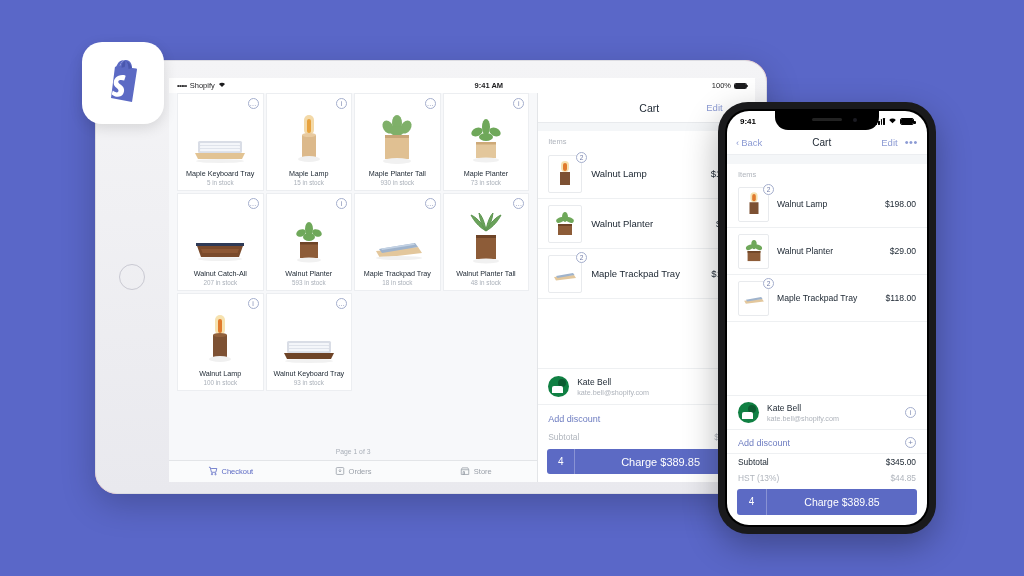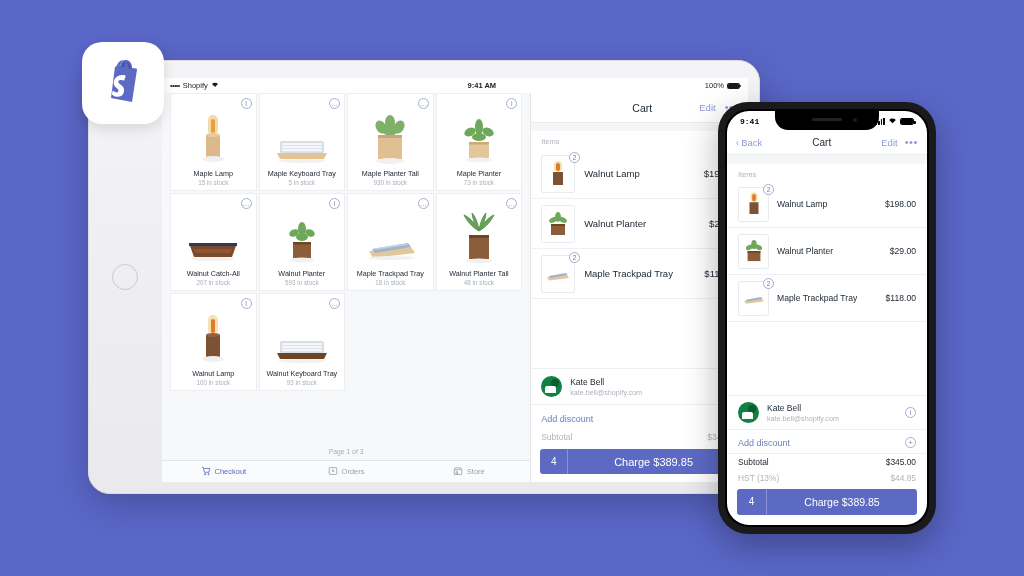--- a/index.html
+++ b/index.html
@@ -17,21 +17,21 @@
     width: 82px; height: 82px;
     background: #ffffff; border-radius: 20px;
     display: flex; align-items: center; justify-content: center;
     box-shadow: 0 4px 14px rgba(0,0,0,0.12);
     z-index: 40;
   }
   .shopify-badge svg { width: 54px; height: 54px; }
 
   
   .ipad {
-    position: absolute; left: 88px; top: 60px;
+    position: absolute; left: 95px; top: 60px;
     width: 672px; height: 434px;
     background: #fca5a5;
     border-radius: 22px;
     box-shadow: 0 10px 34px rgba(0,0,0,0.22);
     z-index: 20;
     padding: 0;
   }
   .ipad-bezel {
     position: absolute; inset: 0;
     border-radius: 22px;
@@ -301,21 +301,21 @@
   }
   .notch-cam {
     position:absolute; right:22px; top:7px;
     width:4px; height:4px; border-radius:50%; background:#1b1b22;
   }
   .ph-status {
     height: 20px; flex:none; display:flex; align-items:center;
     padding: 0 13px; font-size: 8px; color:#000; font-weight:600;
     position: relative; z-index: 6;
   }
-  .ph-time { width: 40px; font-family: Liberation Mono, monospace; }
+  .ph-time { width: 40px; }
   .ph-status-right { margin-left:auto; display:flex; align-items:center; gap:3px; }
   .bars { display:flex; align-items:flex-end; gap:1px; height:7px; }
   .bars i { width:1.7px; background:#000; border-radius:0.4px; display:block;}
   .ph-batt {
     width: 14px; height:7px; border:0.9px solid #000; border-radius:2px;
     background:#000; background-clip:content-box; position:relative;
   }
   .ph-batt::after{content:'';position:absolute;right:-2.6px;top:2px;width:1.5px;height:3px;background:#000;border-radius:0 1px 1px 0;}
 
   .ph-nav {
@@ -404,52 +404,52 @@
 
       <div class="ipad-left">
 
 
 
         <div class="grid-wrap">
           <div class="prod-grid">
 
             <div class="prod-card">
               <div class="prod-img">
-                <span class="prod-badge">i</span>
-                <svg class="art" width="40" height="58" viewBox="0 0 40 58">
-                  <rect x="15" y="6" width="10" height="20" rx="5" fill="#f3d9a8"></rect>
-                  <rect x="18" y="10" width="4" height="14" rx="2" fill="#e8a23d"></rect>
-                  <path d="M13 26h14v22H13z" fill="#dcb98b"></path>
-                  <ellipse cx="20" cy="26" rx="7" ry="2" fill="#e8caa0"></ellipse>
-                  <ellipse cx="20" cy="50" rx="11" ry="3" fill="#f0f0f0"></ellipse>
-                </svg>
-              </div>
-              <div class="prod-meta">
-                <div class="prod-name">Maple Lamp</div>
-                <div class="prod-stock">15 in stock</div>
-              </div>
-            </div>
-
-            <div class="prod-card">
-              <div class="prod-img">
                 <span class="prod-badge">…</span>
                 <svg class="art" width="62" height="40" viewBox="0 0 62 40">
                   <path d="M6 26h50l-3 6H9z" fill="#e2c393"></path>
                   <rect x="9" y="14" width="44" height="12" rx="1.5" fill="#d9dde6"></rect>
                   <g fill="#f4f6fa">
                     <rect x="11" y="16" width="40" height="2.2" rx="0.6"></rect>
                     <rect x="11" y="19" width="40" height="2.2" rx="0.6"></rect>
                     <rect x="11" y="22" width="40" height="2.2" rx="0.6"></rect>
                   </g>
                   <ellipse cx="31" cy="34" rx="24" ry="2" fill="#f1f1f1"></ellipse>
                 </svg>
               </div>
               <div class="prod-meta">
                 <div class="prod-name">Maple Keyboard Tray</div>
                 <div class="prod-stock">5 in stock</div>
+              </div>
+            </div>
+
+            <div class="prod-card">
+              <div class="prod-img">
+                <span class="prod-badge">i</span>
+                <svg class="art" width="40" height="58" viewBox="0 0 40 58">
+                  <rect x="15" y="6" width="10" height="20" rx="5" fill="#f3d9a8"></rect>
+                  <rect x="18" y="10" width="4" height="14" rx="2" fill="#e8a23d"></rect>
+                  <path d="M13 26h14v22H13z" fill="#dcb98b"></path>
+                  <ellipse cx="20" cy="26" rx="7" ry="2" fill="#e8caa0"></ellipse>
+                  <ellipse cx="20" cy="50" rx="11" ry="3" fill="#f0f0f0"></ellipse>
+                </svg>
+              </div>
+              <div class="prod-meta">
+                <div class="prod-name">Maple Lamp</div>
+                <div class="prod-stock">15 in stock</div>
               </div>
             </div>
 
 
             <div class="prod-card">
               <div class="prod-img">
                 <span class="prod-badge">…</span>
                 <svg class="art" width="46" height="58" viewBox="0 0 46 58">
                   <g fill="#7fb069">
                     <ellipse cx="23" cy="14" rx="5" ry="8"></ellipse>

